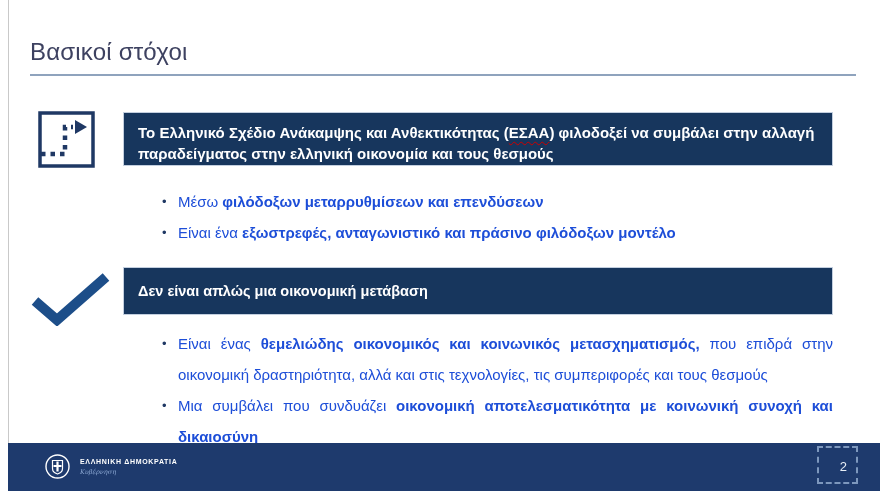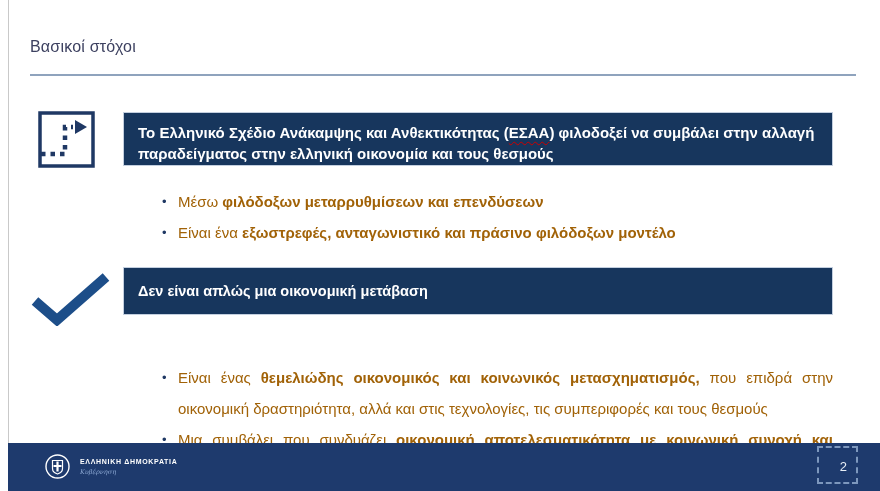--- a/index.html
+++ b/index.html
@@ -13,21 +13,21 @@
   #slide {
     position: absolute; inset: 0;
     background: #ffffff;
   }
   .left-edge {
     position: absolute; left: 8px; top: 0; bottom: 0; width: 1px;
     background: #c9c9c9;
   }
   .page-title {
     position: absolute; left: 30px; top: 38px;
-    font-size: 16px; font-weight: 400; color: #3d4160;
+    font-size: 24px; font-weight: 400; color: #3d4160;
     letter-spacing: 0.2px;
   }
   .title-rule {
     position: absolute; left: 30px; top: 74px; width: 826px; height: 2px;
     background: #8fa3bd;
   }
   .icon-step { position: absolute; left: 38px; top: 111px; width: 57px; height: 57px; }
   .icon-check { position: absolute; left: 30px; top: 272px; width: 82px; height: 54px; }
 
   .banner {
@@ -43,25 +43,25 @@
     text-decoration-line: underline;
     text-decoration-style: wavy;
     text-decoration-color: #cc0000;
     text-decoration-thickness: 1px;
     text-underline-offset: 3px;
   }
   .b { font-weight: 700; }
 
   .bullets {
     position: absolute; left: 160px; width: 673px;
-    color: #a16207; font-size: 15px; line-height: 31px;
+    color: #1d4ed8; font-size: 15px; line-height: 31px;
     list-style: none;
   }
   .bullets-1 { top: 186px; }
-  .bullets-2 { top: 362px; }
+  .bullets-2 { top: 328px; }
   .bullets li { position: relative; padding-left: 18px; }
   .bullets-2 li { text-align: justify; }
   .bullets li::before {
     content: "\2022";
     position: absolute; left: 2px; top: 0;
     font-size: 13px; color: #1f3864;
   }
 
   .footer {
     position: absolute; left: 8px; right: 0; top: 443px; height: 58px;

